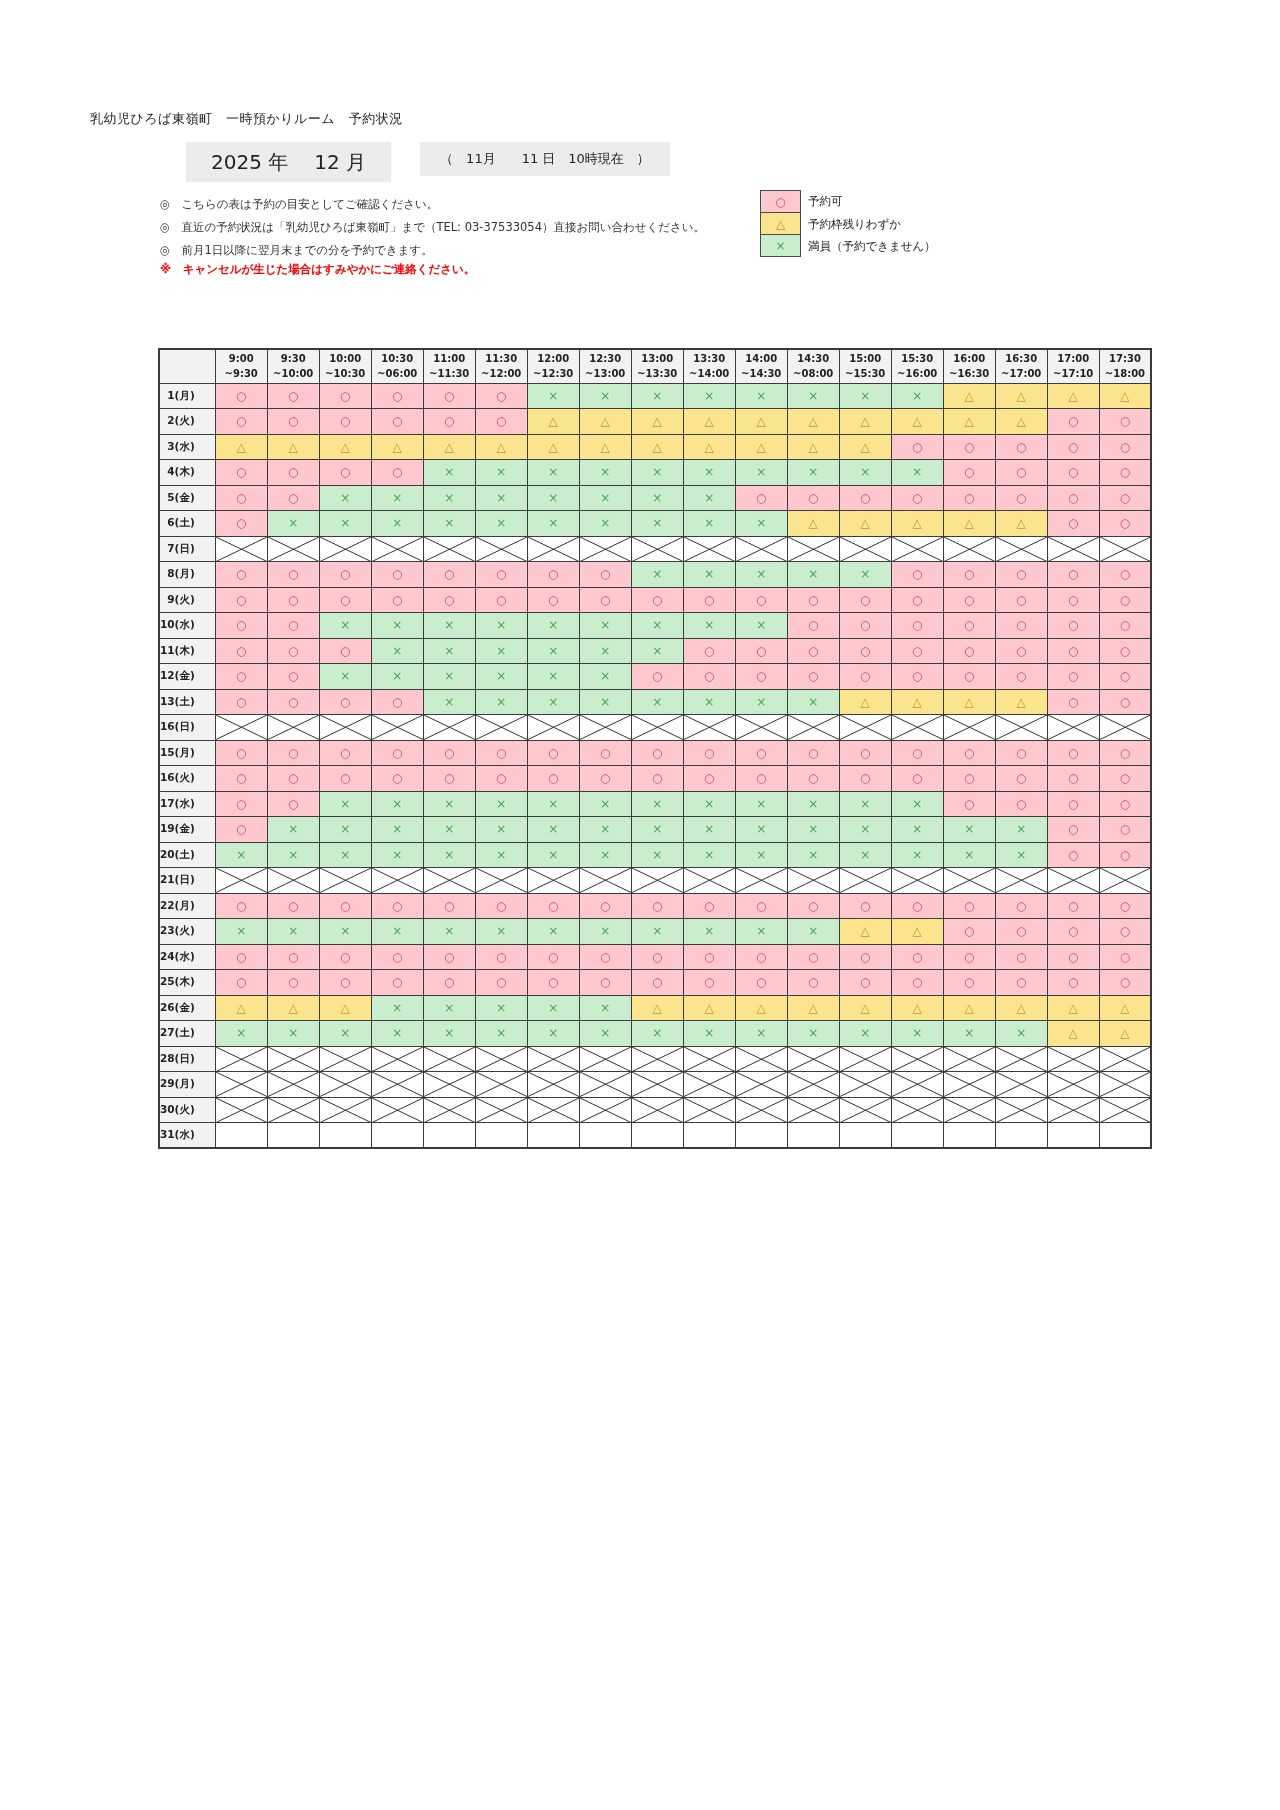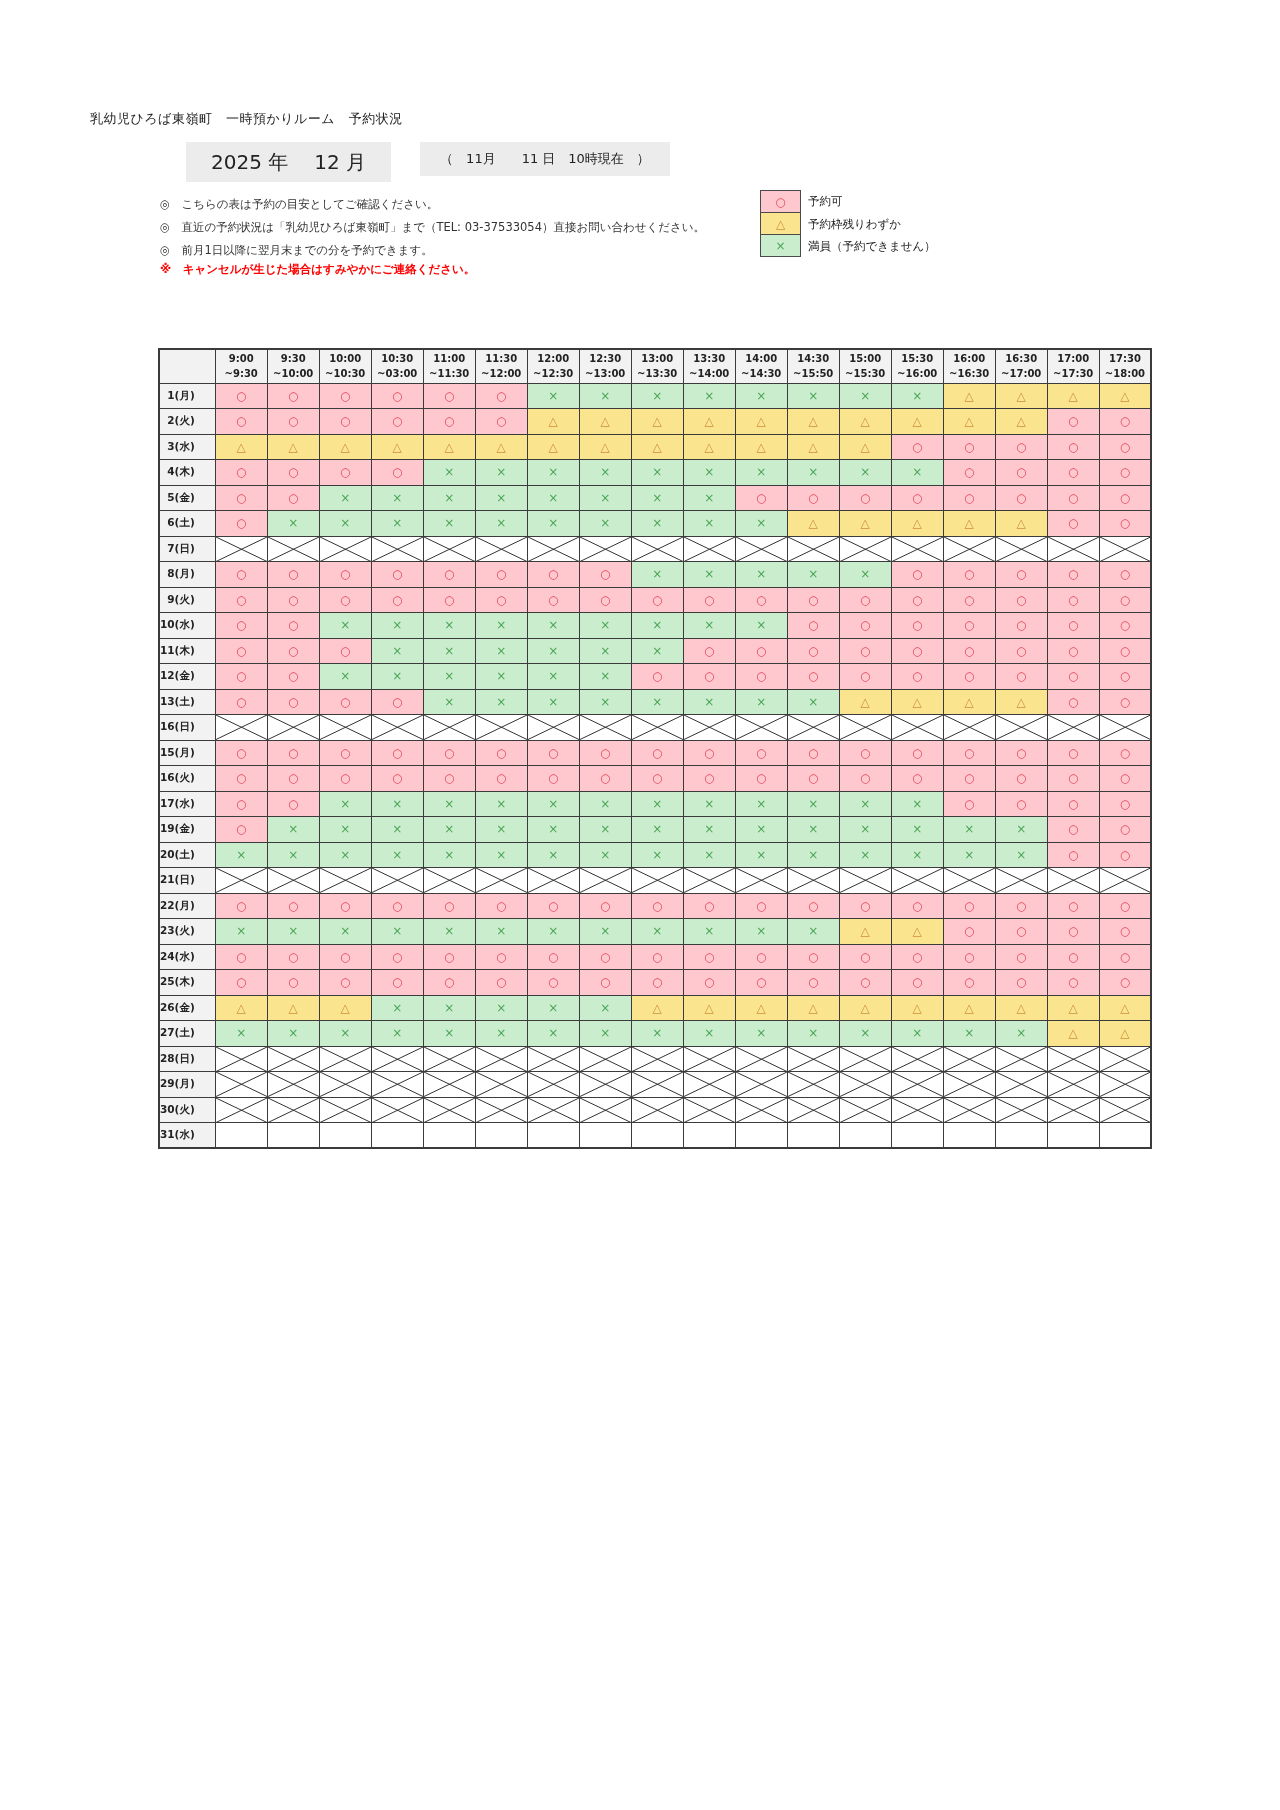--- a/index.html
+++ b/index.html
@@ -89,21 +89,21 @@
           <th>
             <div>9:30</div>
             <div>~10:00</div>
           </th>
           <th>
             <div>10:00</div>
             <div>~10:30</div>
           </th>
           <th>
             <div>10:30</div>
-            <div>~03:00</div>
+            <div>~06:00</div>
           </th>
           <th>
             <div>11:00</div>
             <div>~11:30</div>
           </th>
           <th>
             <div>11:30</div>
             <div>~12:00</div>
           </th>
           <th>
@@ -121,41 +121,41 @@
           <th>
             <div>13:30</div>
             <div>~14:00</div>
           </th>
           <th>
             <div>14:00</div>
             <div>~14:30</div>
           </th>
           <th>
             <div>14:30</div>
-            <div>~15:50</div>
+            <div>~08:00</div>
           </th>
           <th>
             <div>15:00</div>
             <div>~15:30</div>
           </th>
           <th>
             <div>15:30</div>
             <div>~16:00</div>
           </th>
           <th>
             <div>16:00</div>
             <div>~16:30</div>
           </th>
           <th>
             <div>16:30</div>
             <div>~17:00</div>
           </th>
           <th>
             <div>17:00</div>
-            <div>~17:30</div>
+            <div>~17:10</div>
           </th>
           <th>
             <div>17:30</div>
             <div>~18:00</div>
           </th>
         </tr>
       </thead>
     <tbody>
         <tr>
           <td class="day-label">1(月)</td>

